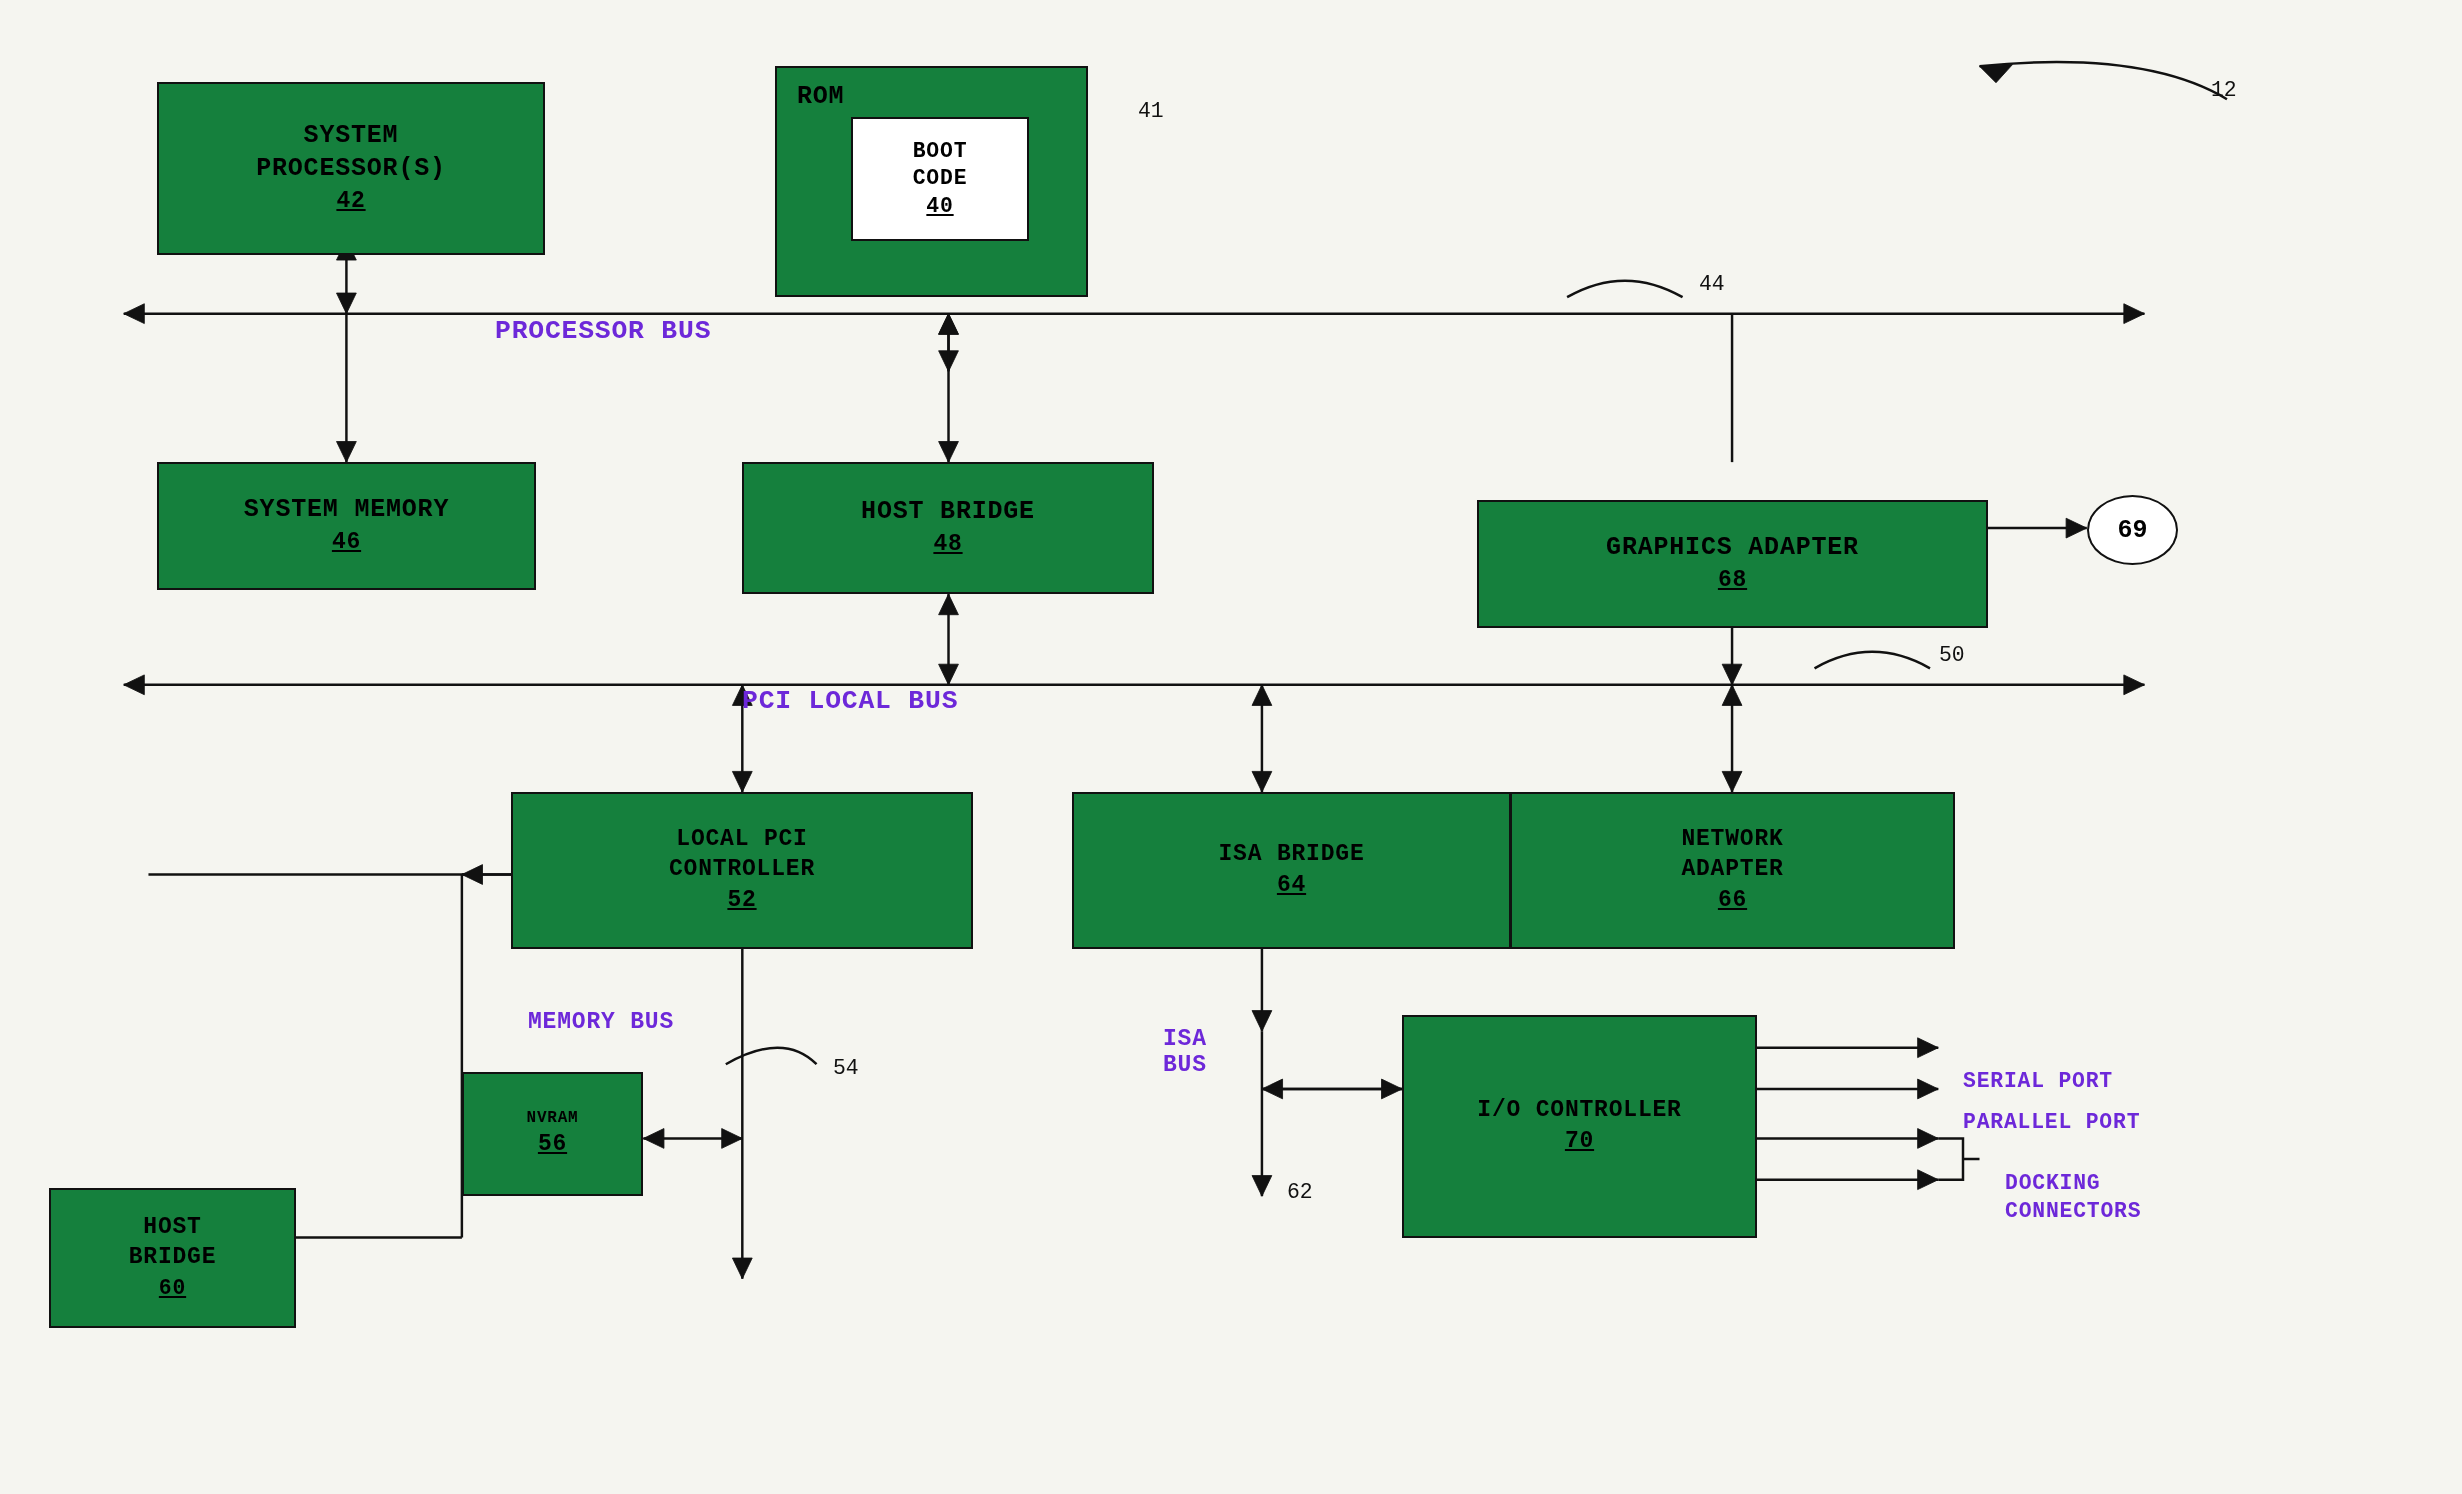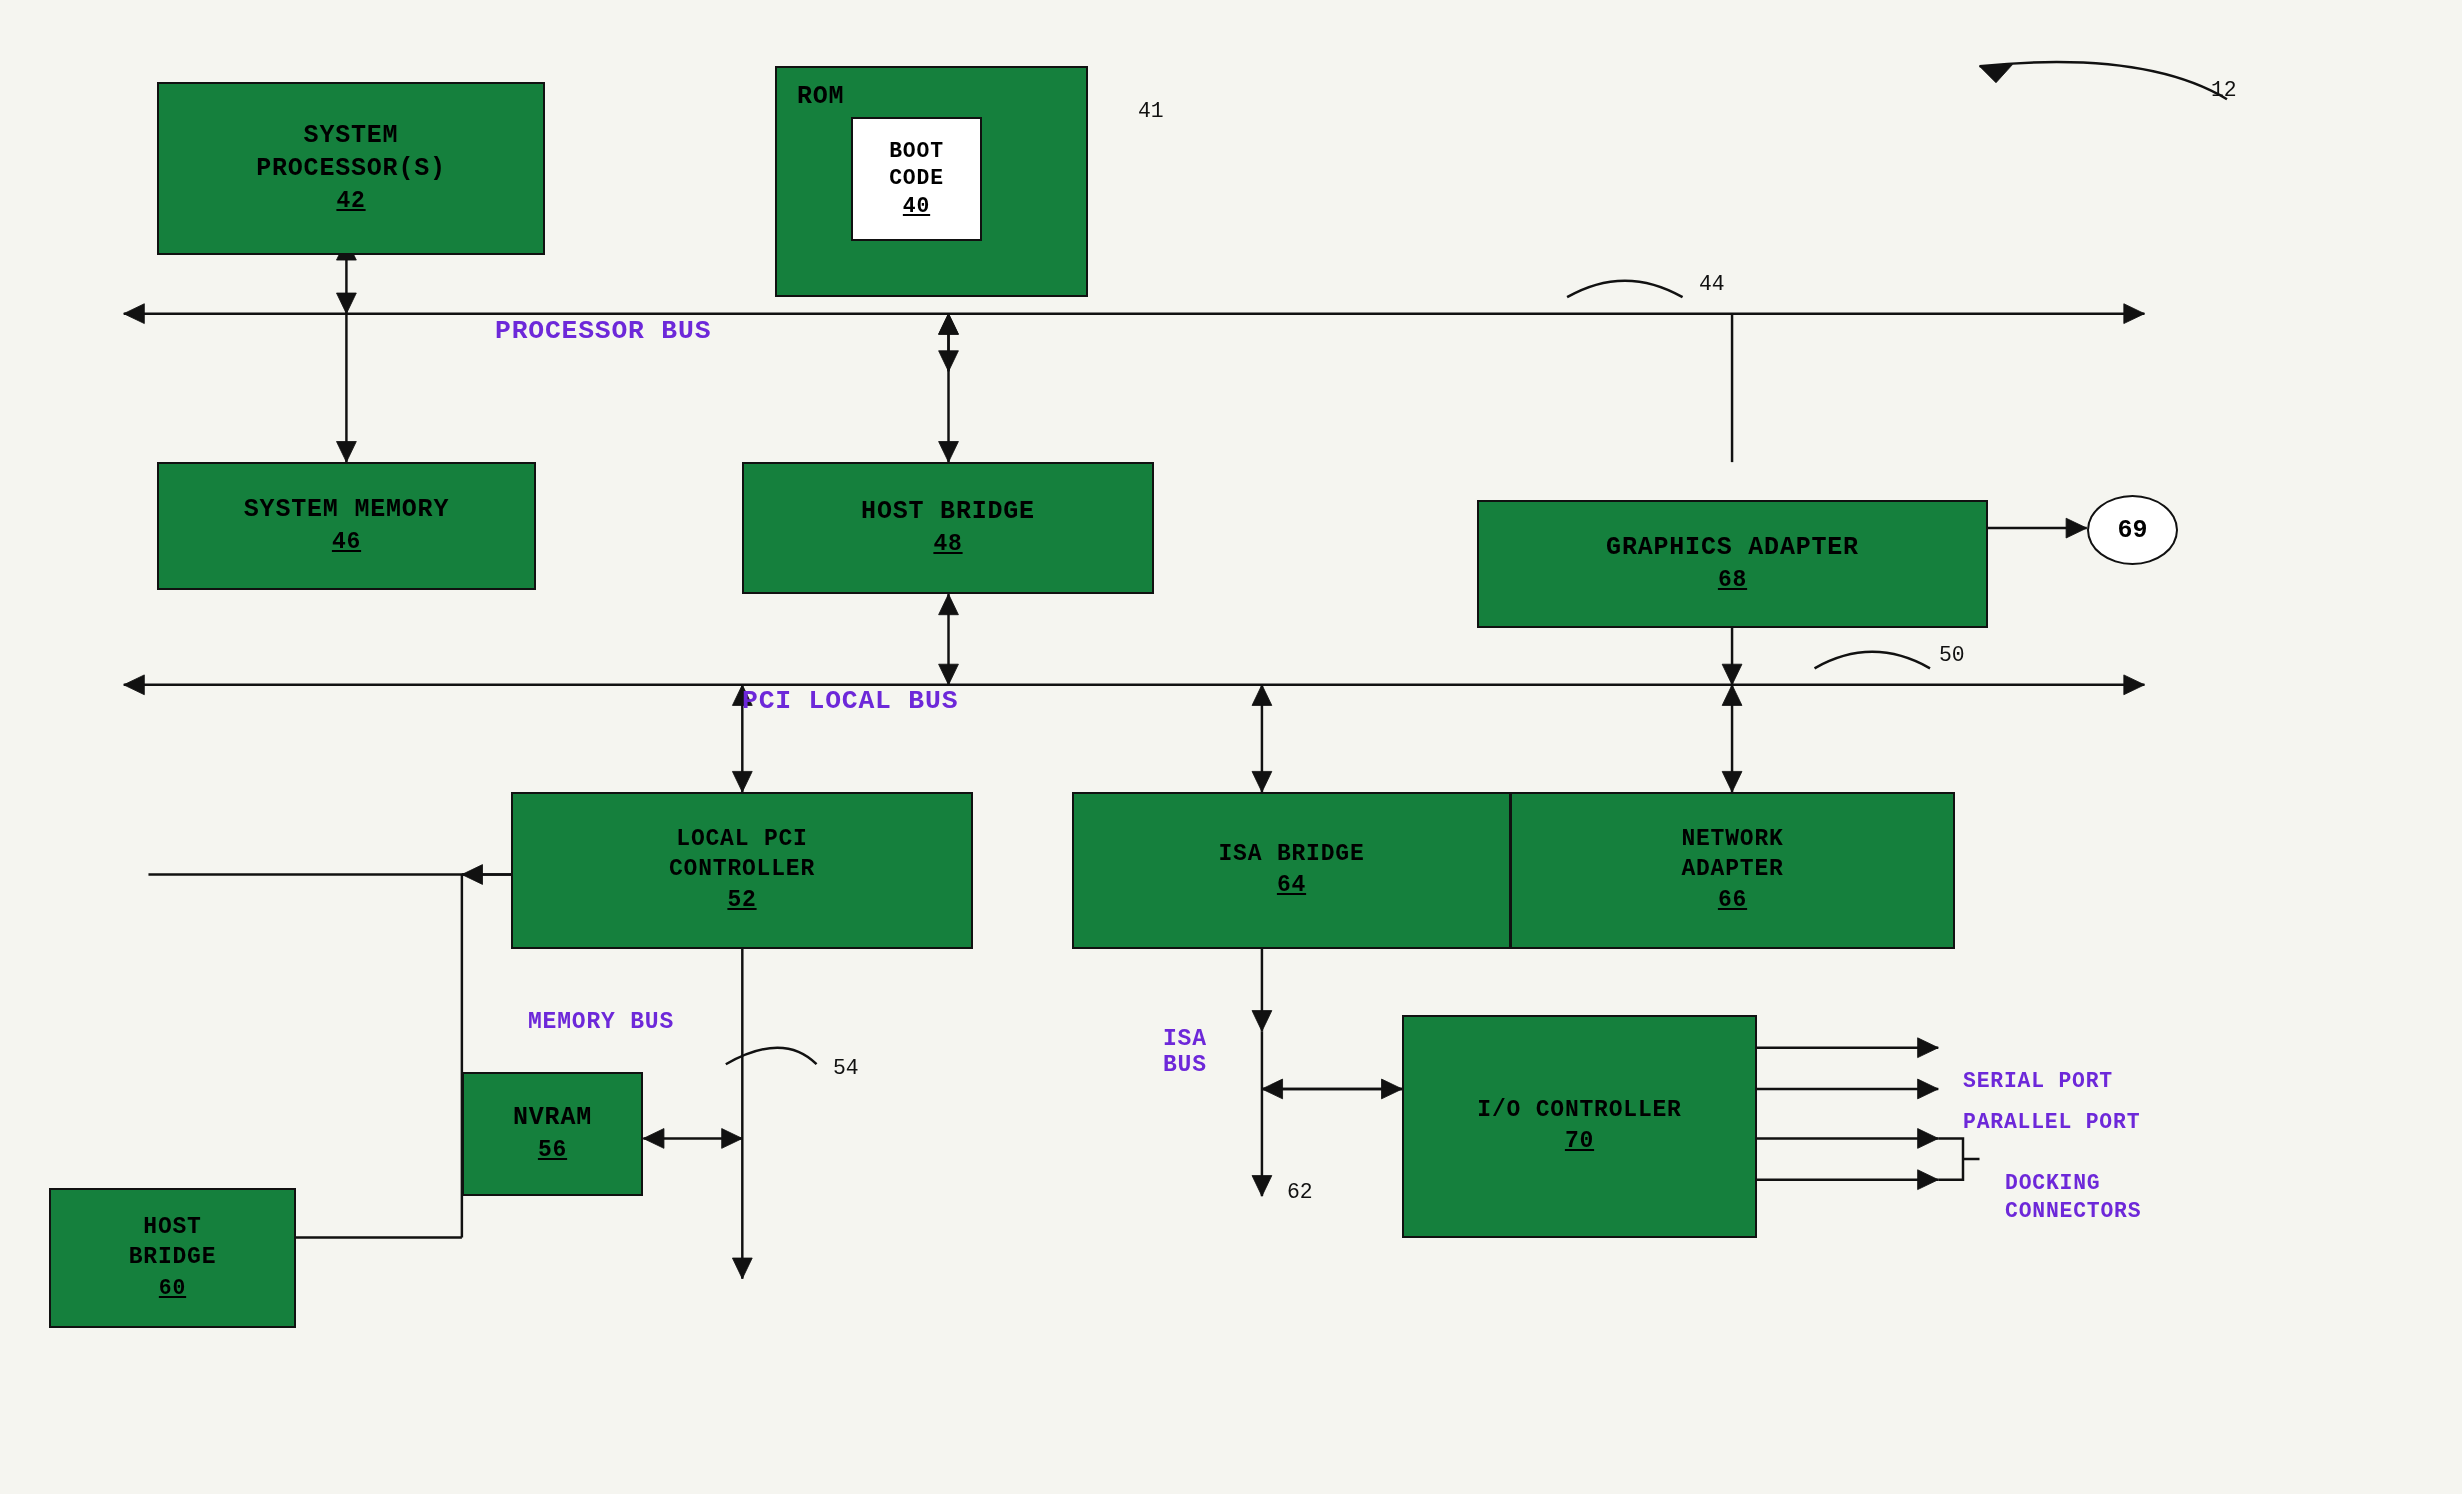--- a/index.html
+++ b/index.html
@@ -206,21 +206,21 @@
 
   <div class="box" style="left:157px; top:82px; width:388px; height:173px;">
     <span style="white-space:pre-line; font-size:25px;">SYSTEM
 PROCESSOR(S)</span>
     <span class="num">42</span>
   </div>
 
   <div class="box" style="left:775px; top:66px; width:313px; height:231px;">
     <span style="font-size:25px; position:absolute; top:13.2px; left:20px;">ROM</span>
 
-    <div class="box-inner" style="left:74px; top:49px; width:131px; height:124px;">
+    <div class="box-inner" style="left:74px; top:49px; width:178px; height:124px;">
       <span style="white-space:pre-line; font-size:21.4px;">BOOT
 CODE</span>
       <span class="num" style="font-size:21.4px;">40</span>
     </div>
   </div>
 
   <span class="ref-num" style="left:1138px; top:99px;">41</span>
 
   <span class="ref-num" style="left:2211px; top:78px;">12</span>
 
@@ -271,21 +271,21 @@
   <span class="label" style="left:528px; top:973px; font-size:23px;">MEMORY BUS</span>
 
   <span class="ref-num" style="left:833px; top:1056px;">54</span>
 
   <span class="label" style="left:1163px; top:990px; font-size:23px; white-space:pre-line; text-align:center;">ISA
 BUS</span>
 
   <span class="ref-num" style="left:1287px; top:1180px;">62</span>
 
   <div class="box" style="left:462px; top:1072px; width:181px; height:124px;">
-    <span style="font-size:25px;">NVRAM</span>
+    <span style="font-size:16px;">NVRAM</span>
     <span class="num">56</span>
   </div>
 
   <div class="box" style="left:49px; top:1188px; width:247px; height:140px;">
     <span style="white-space:pre-line; font-size:23px;">HOST
 BRIDGE</span>
     <span class="num" style="font-size:21.4px; text-decoration:underline;">60</span>
   </div>
 
   <div class="box" style="left:1402px; top:1015px; width:355px; height:223px;">

